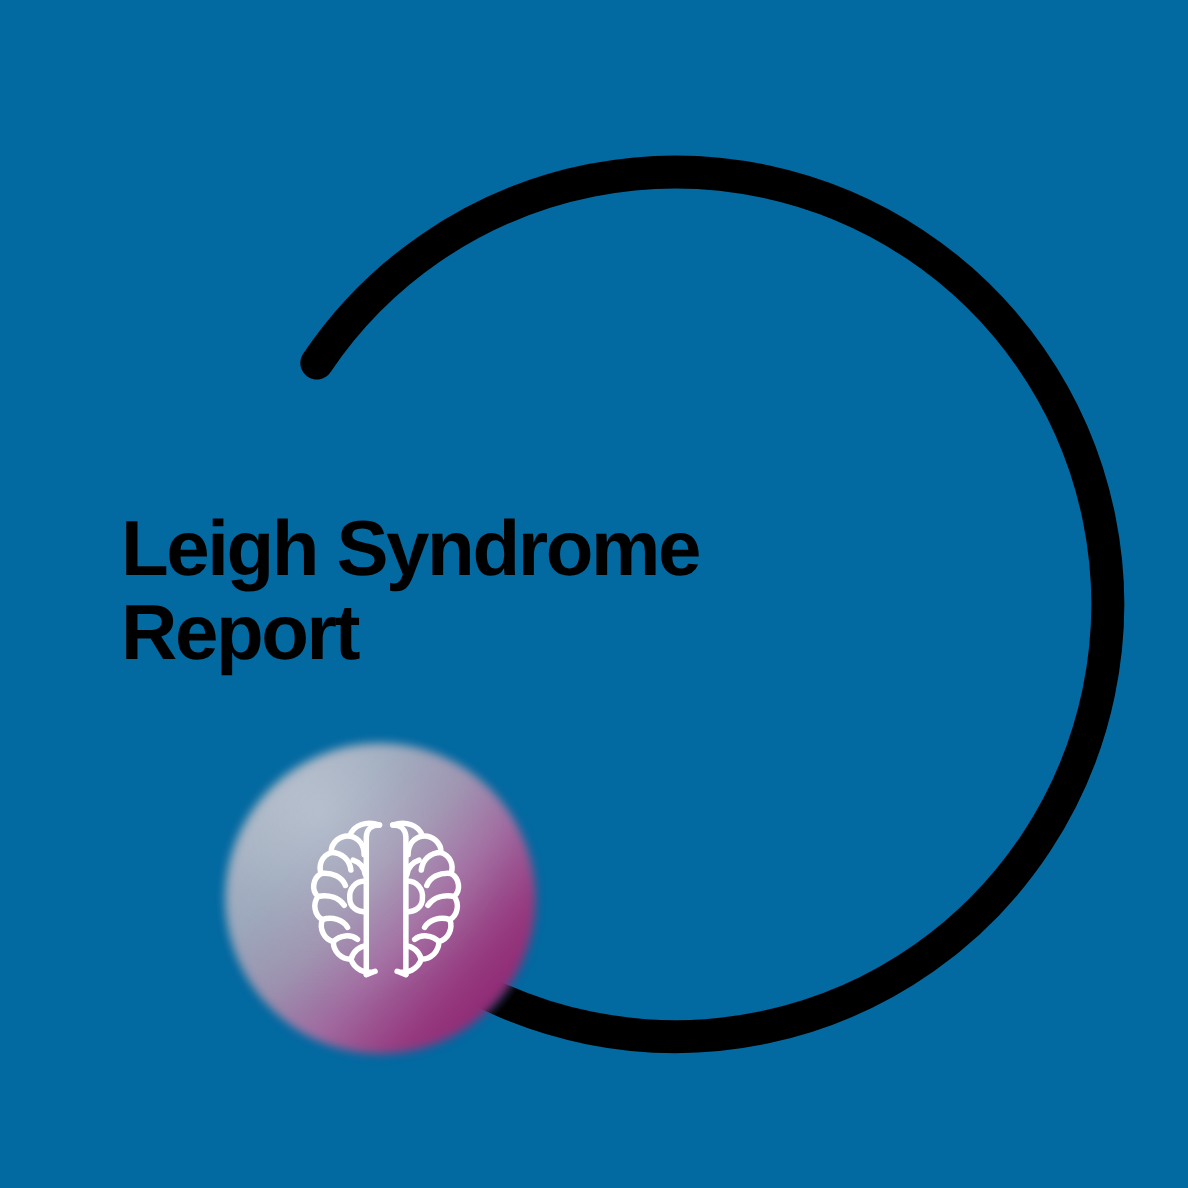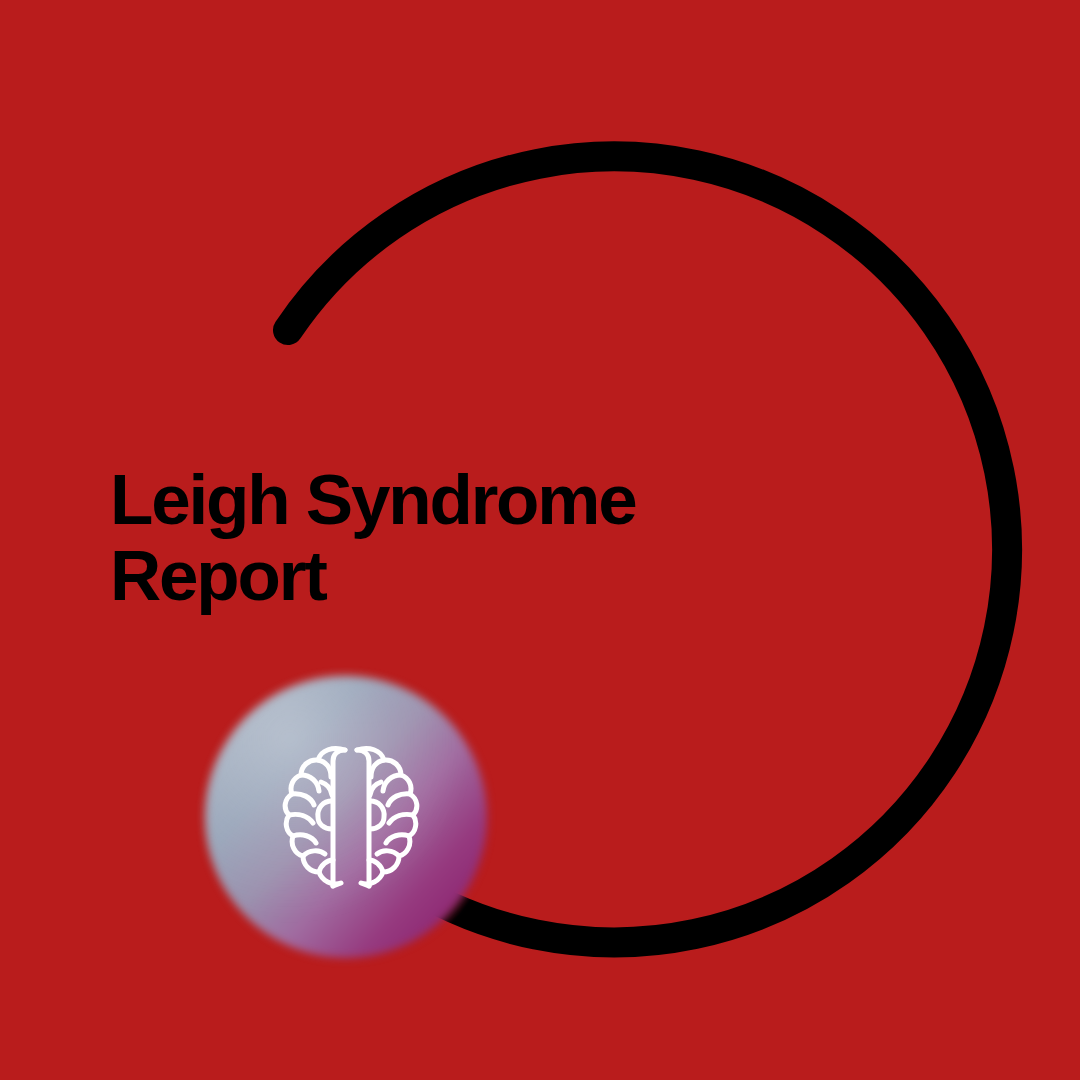--- a/index.html
+++ b/index.html
@@ -8,21 +8,21 @@
     padding: 0;
     background: #ffffff;
   }
   body {
     font-family: "Liberation Sans", sans-serif;
   }
   #canvas {
     position: relative;
     width: 1080px;
     height: 1080px;
-    background: #b91c1c;
+    background: #0369a1;
     overflow: hidden;
   }
 
   
   #arc-layer {
     position: absolute;
     left: 0;
     top: 0;
     width: 1080px;
     height: 1080px;

